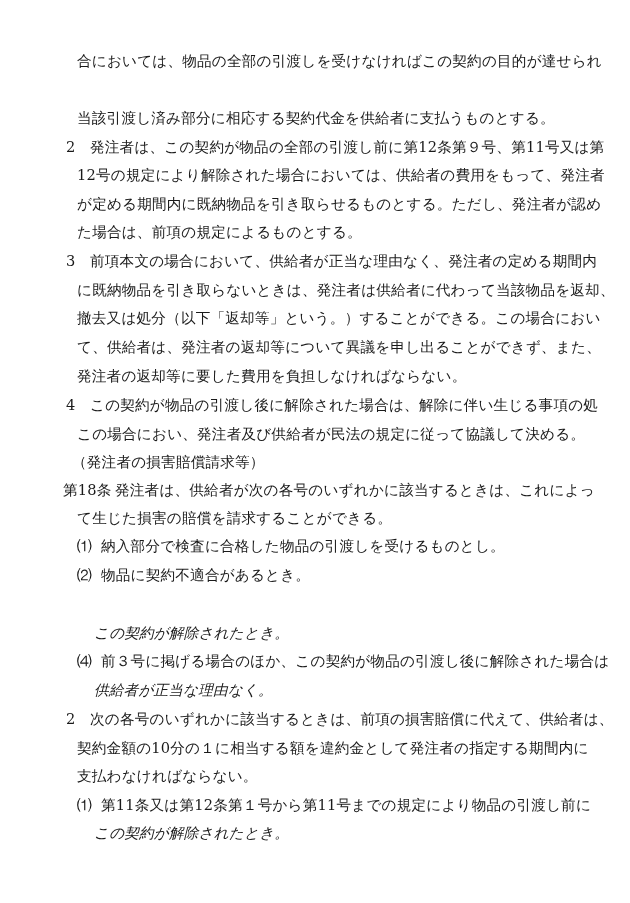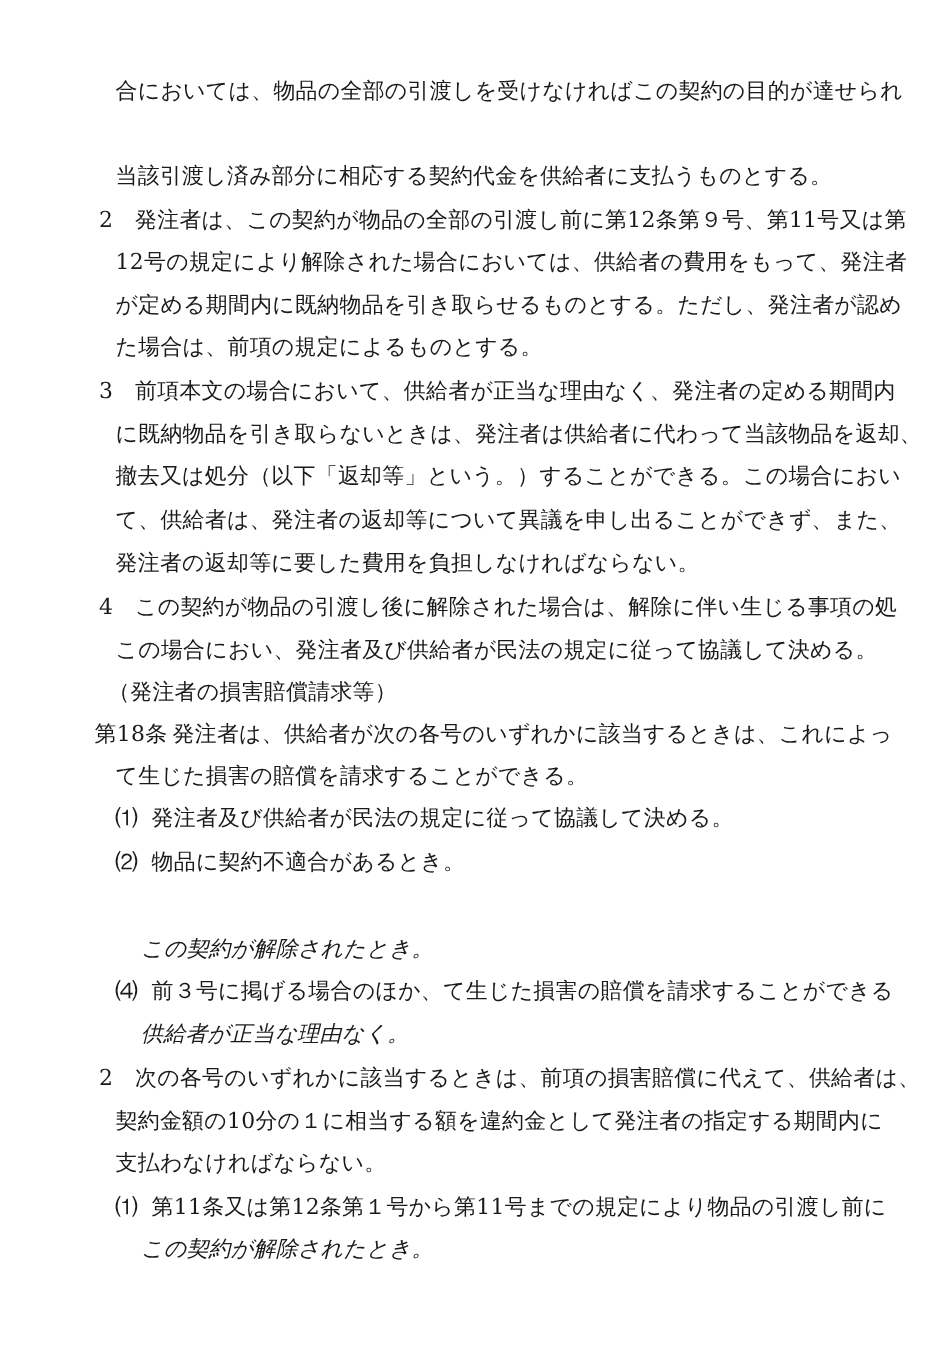--- a/index.html
+++ b/index.html
@@ -42,28 +42,28 @@
   <div class="line ind2" style="top:410px">この場合におい、発注者及び供給者が民法の規定に従って協議して決める。</div>
 
   <div class="line" style="top:438px; left:72px">（発注者の損害賠償請求等）</div>
 
   <div class="line ind0" style="top:466px">
     <span style="display:inline-block;width:52px">第18条</span><span>発注者は、供給者が次の各号のいずれかに該当するときは、これによっ</span>
   </div>
   <div class="line ind2" style="top:494px">て生じた損害の賠償を請求することができる。</div>
 
   <div class="line ind2" style="top:522px">
-    <span class="num">⑴</span><span>発注者及び供給者が民法の規定に従って協議して決める。</span>
+    <span class="num">⑴</span><span>納入部分で検査に合格した物品の引渡しを受けるものとし。</span>
   </div>
   <div class="line ind2" style="top:551px">
     <span class="num">⑵</span><span>物品に契約不適合があるとき。</span>
   </div>
   <div class="line ind3" style="top:609px">この契約が解除されたとき。</div>
   <div class="line ind2" style="top:637px">
-    <span class="num">⑷</span><span>前３号に掲げる場合のほか、て生じた損害の賠償を請求することができる</span>
+    <span class="num">⑷</span><span>前３号に掲げる場合のほか、この契約が物品の引渡し後に解除された場合は</span>
   </div>
   <div class="line ind3" style="top:666px">供給者が正当な理由なく。</div>
 
   <div class="line ind1" style="top:695px">
     <span class="num">2</span><span>次の各号のいずれかに該当するときは、前項の損害賠償に代えて、供給者は、</span>
   </div>
   <div class="line ind2" style="top:724px">契約金額の10分の１に相当する額を違約金として発注者の指定する期間内に</div>
   <div class="line ind2" style="top:752px">支払わなければならない。</div>
   <div class="line ind2" style="top:781px">
     <span class="num">⑴</span><span>第11条又は第12条第１号から第11号までの規定により物品の引渡し前に</span>

